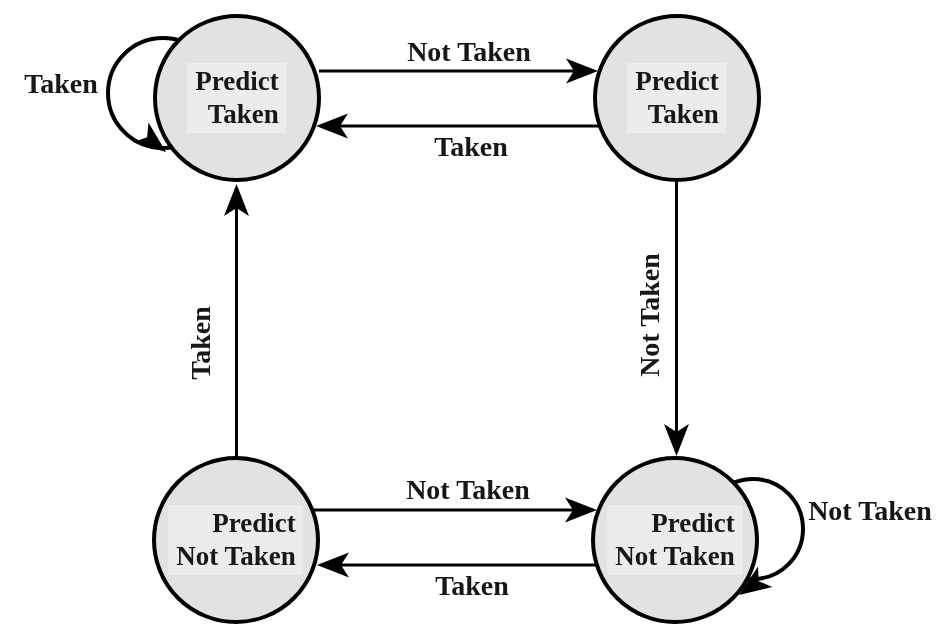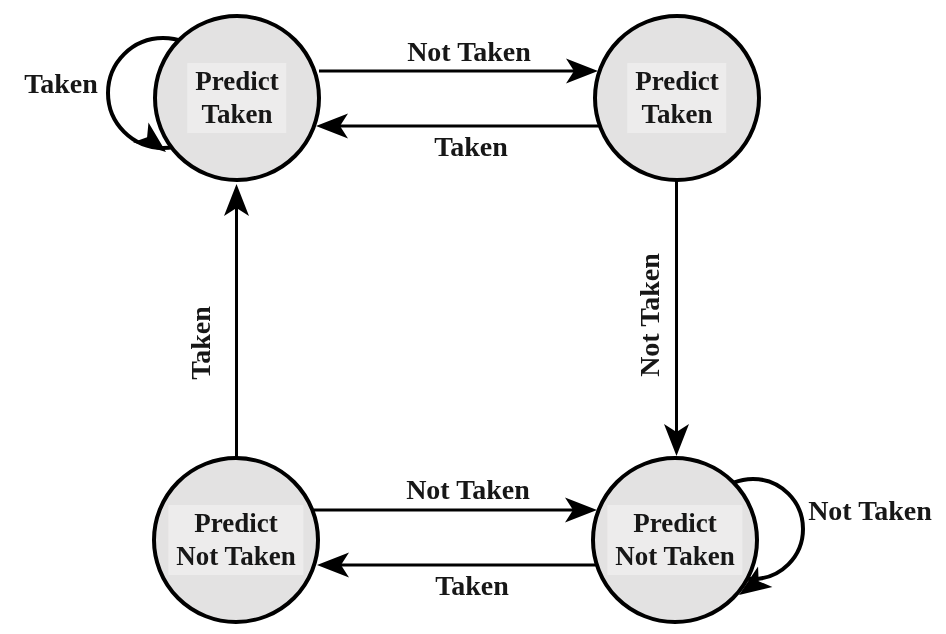--- a/index.html
+++ b/index.html
@@ -8,21 +8,21 @@
     background: #ffffff;
     position: relative;
     overflow: hidden;
     font-family: "Liberation Serif", serif;
   }
   .stage { position: absolute; left: 0; top: 0; width: 946px; height: 634px; }
   svg.canvas { position: absolute; left: 0; top: 0; }
   .state-label {
     position: absolute;
     transform: translate(-50%, -50%);
-    text-align: center;
+    text-align: right;
     font-weight: bold;
     font-size: 27px;
     line-height: 1.22;
     color: #171717;
     background: #edecec;
     padding: 2px 8px;
     white-space: nowrap;
   }
   .state-label span { display: block; }
   .edge-label {

